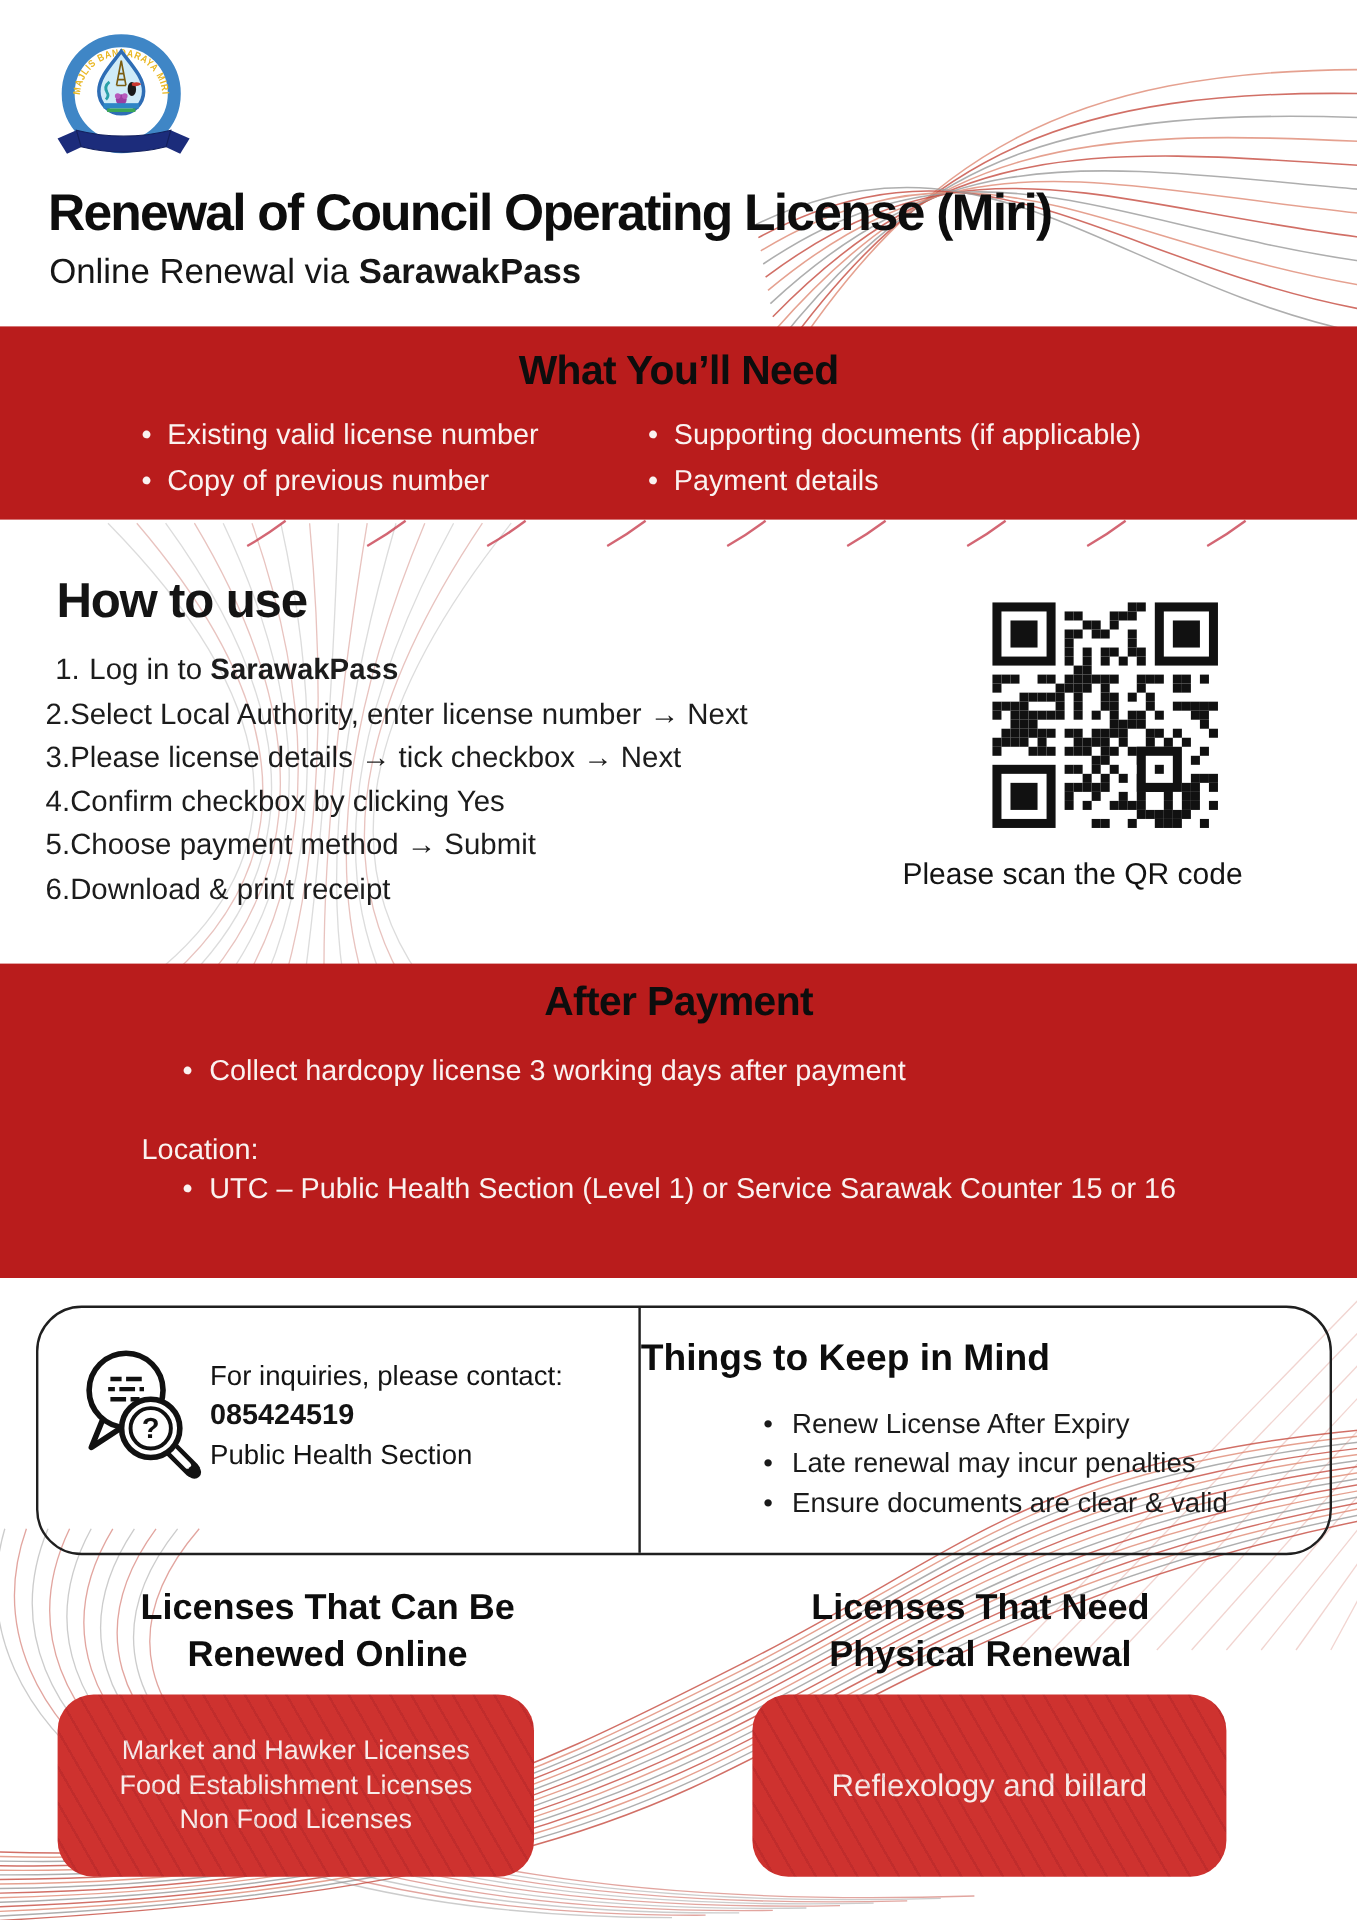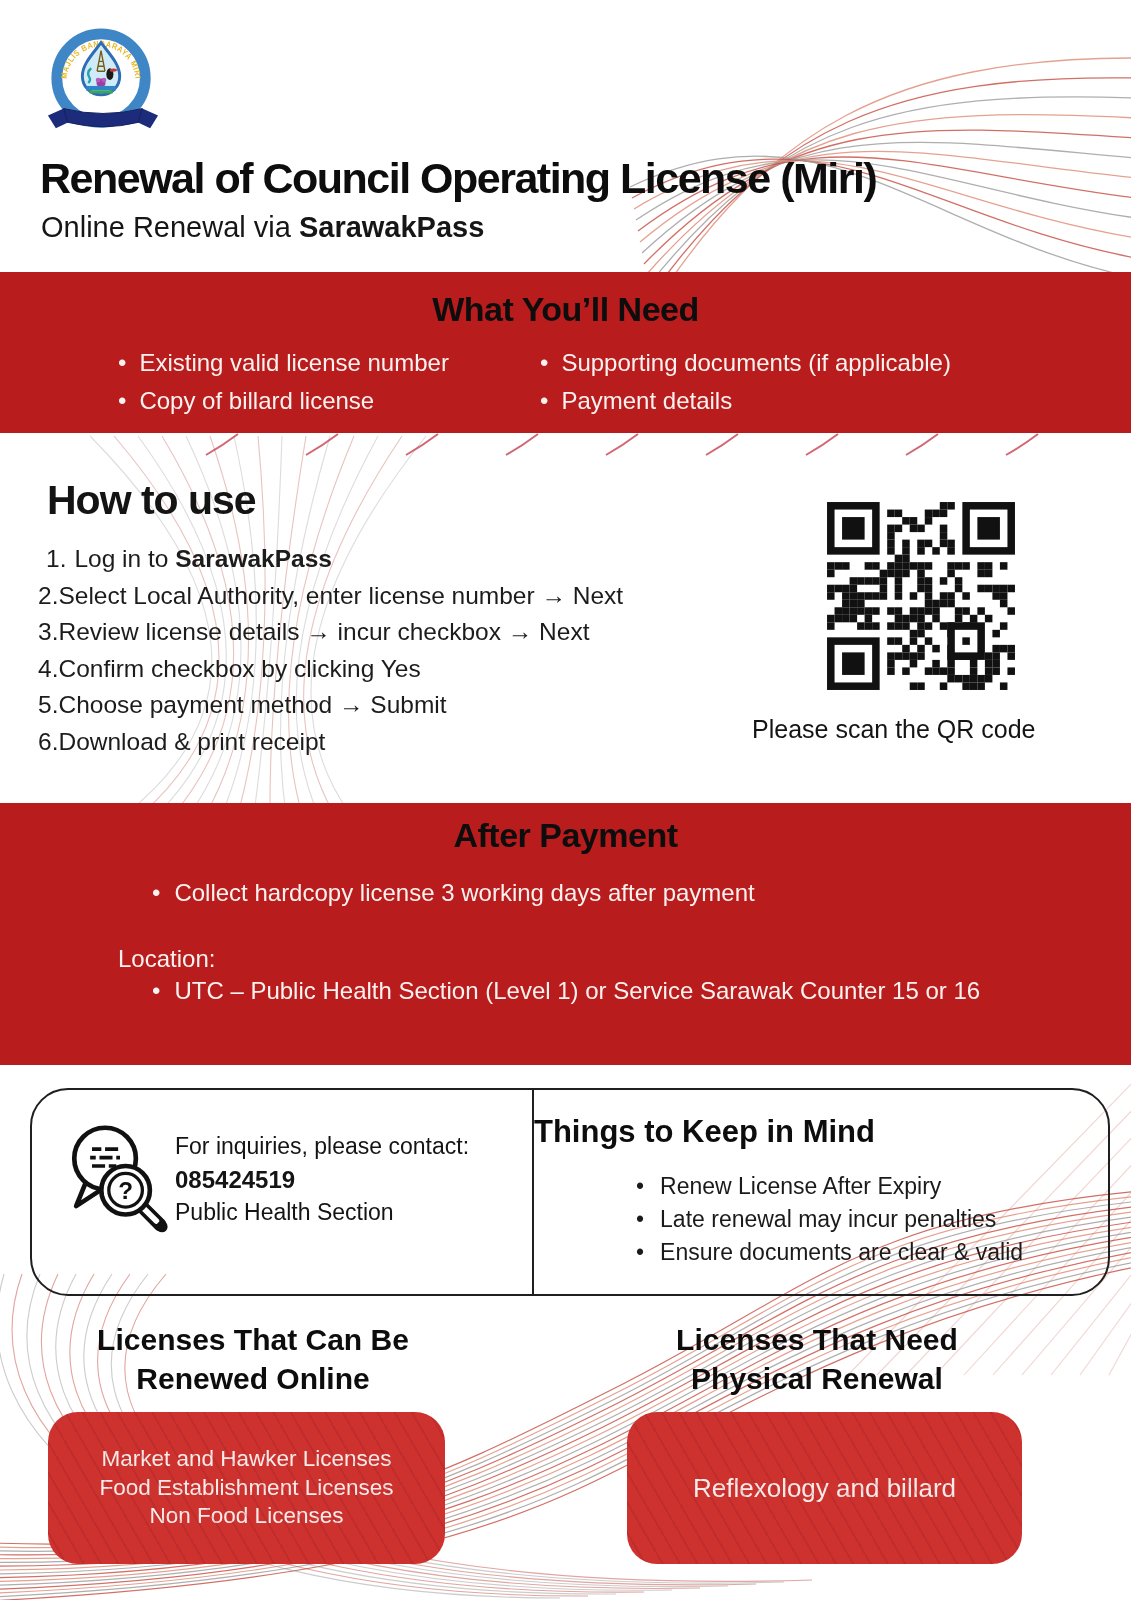--- a/index.html
+++ b/index.html
@@ -52,21 +52,21 @@
   .contact-icon{position:absolute;left:32px;top:26px;width:112px;height:128px;}
   .contact-text{position:absolute;left:143px;top:40px;font-size:23px;line-height:33px;color:#141414;}
   .contact-phone{font-size:24px;font-weight:700;}
   .mind-h{position:absolute;left:502px;width:574px;top:24px;font-size:31px;font-weight:800;color:#0d0d0d;}
   .mind-list{position:absolute;left:604px;top:82px;font-size:23px;color:#1a1a1a;}
   .mind-list .bul{margin-bottom:5px;line-height:28px;}
   .mind-list .dot{margin-right:16px;}
 
   
   .col-head{top:1320px;width:390px;text-align:center;font-size:30px;font-weight:800;line-height:39px;color:#0d0d0d;}
-  .col-head.left{left:58px;}
+  .col-head.left{left:58px;padding-left:20px;}
   .col-head.right{left:622px;}
   .red-box{background:#CE322F;border-radius:30px;display:flex;flex-direction:column;justify-content:center;
            align-items:center;text-align:center;color:#F8ECEA;overflow:hidden;}
   .red-box::after{content:"";position:absolute;inset:0;border-radius:inherit;
       background:repeating-linear-gradient(60deg,rgba(110,8,24,0.14) 0 2px,transparent 2px 15px);pointer-events:none;}
   .red-left{left:48px;top:1412px;width:397px;height:152px;font-size:22.5px;line-height:28.5px;}
   .red-right{left:627px;top:1412px;width:395px;height:152px;font-size:26px;}
 </style>
 </head>
 <body>
@@ -183,21 +183,21 @@
   <div class="z banner banner1">
     <h2>What You’ll Need</h2>
     <div class="need-cols onred">
       <div class="need-col">
         <div class="bul">
             <span class="dot">•</span>
             <span>Existing valid license number</span>
           </div>
         <div class="bul">
             <span class="dot">•</span>
-            <span>Copy of billard license</span>
+            <span>Copy of previous number</span>
           </div>
       </div>
       <div class="need-col need-col2">
         <div class="bul">
             <span class="dot">•</span>
             <span>Supporting documents (if applicable)</span>
           </div>
         <div class="bul">
             <span class="dot">•</span>
             <span>Payment details</span>
@@ -211,21 +211,21 @@
     <div class="step step1">
       <span class="num">1.</span>
       <span><span>Log in to </span><b>SarawakPass</b></span>
     </div>
     <div class="step">
         <span class="num">2.</span>
         <span>Select Local Authority, enter license number → Next</span>
       </div>
     <div class="step">
         <span class="num">3.</span>
-        <span>Review license details → incur checkbox → Next</span>
+        <span>Please license details → tick checkbox → Next</span>
       </div>
     <div class="step">
         <span class="num">4.</span>
         <span>Confirm checkbox by clicking Yes</span>
       </div>
     <div class="step">
         <span class="num">5.</span>
         <span>Choose payment method → Submit</span>
       </div>
     <div class="step">

